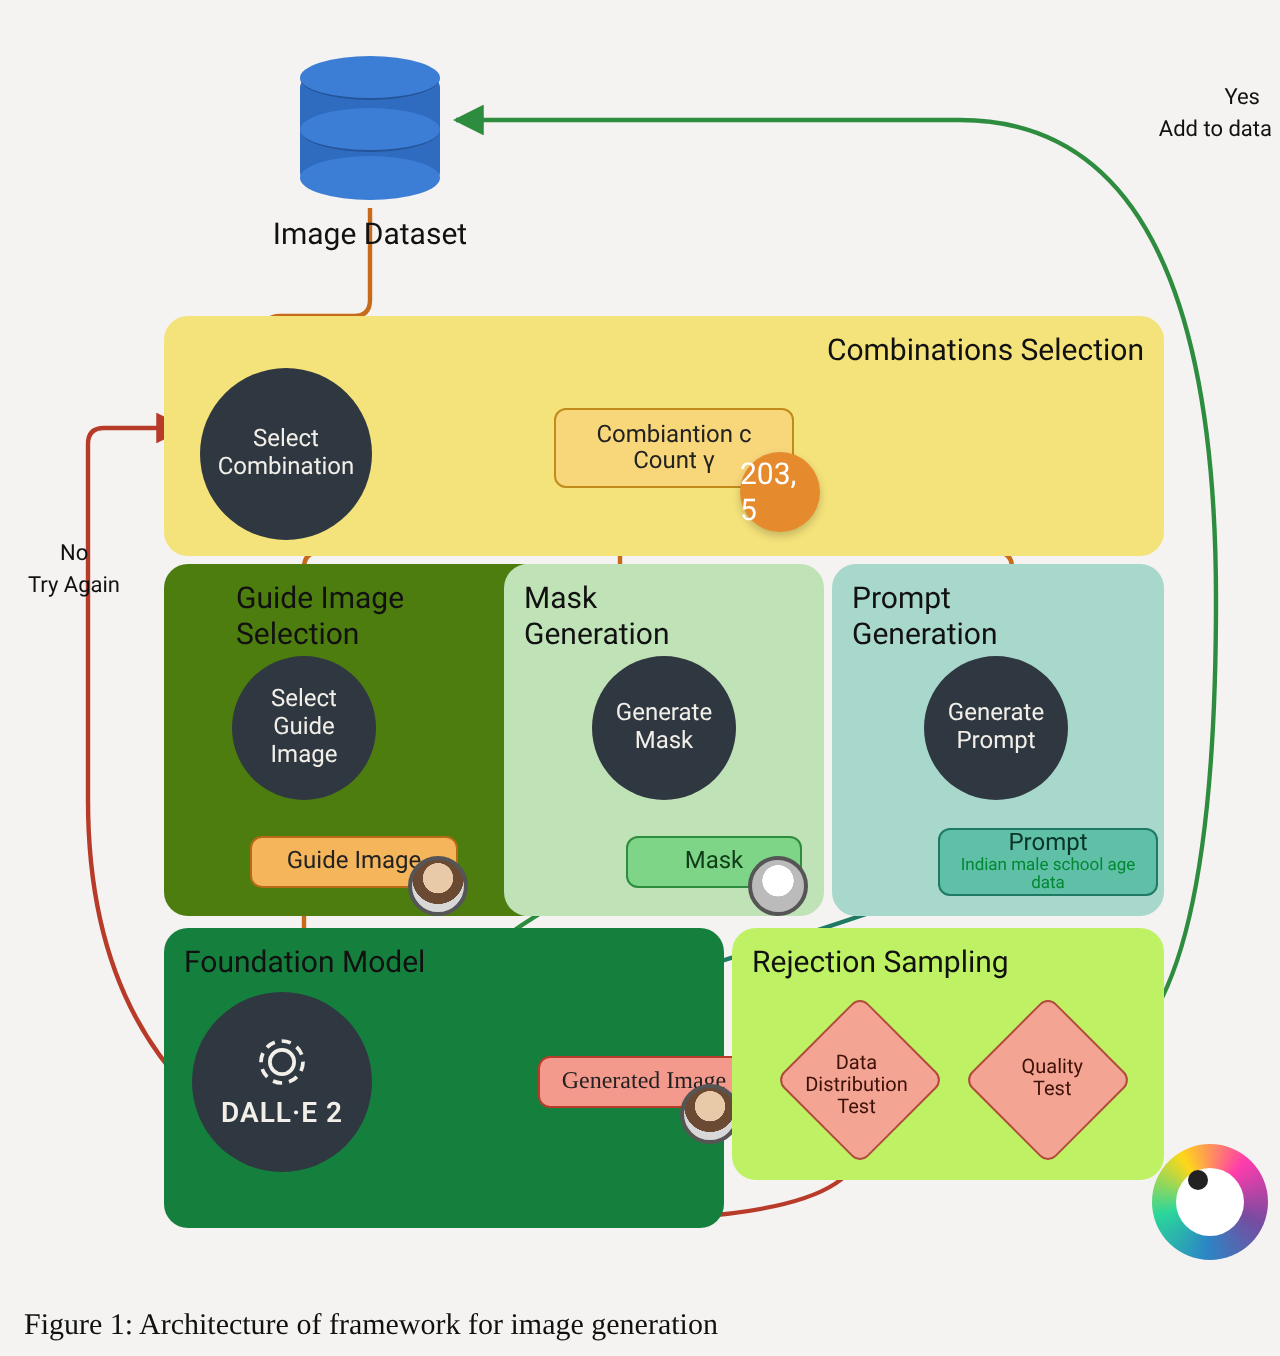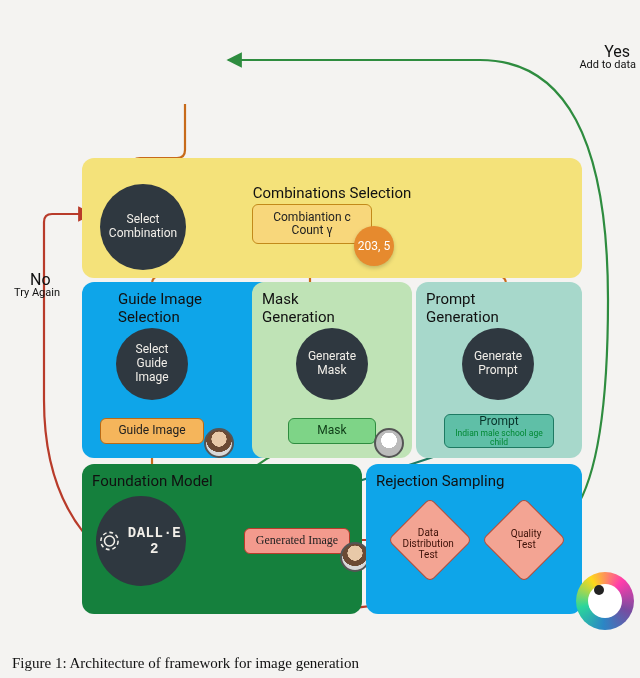--- a/index.html
+++ b/index.html
@@ -13,54 +13,54 @@
   .cyl-body { position: absolute; top: 10px; left: 0; width: 70px; height: 54px; background: #2f6cc0; border-radius: 6px; }
   .cyl-top  { position: absolute; top: 0; left: 0; width: 70px; height: 22px; background: #3c7dd6; border-radius: 50%; border-bottom: 1px solid #245396; }
   .cyl-mid  { position: absolute; top: 26px; left: 0; width: 70px; height: 22px; border-radius: 50%; background: #3c7dd6; border-bottom: 1px solid #245396; }
   .cyl-bot  { position: absolute; top: 50px; left: 0; width: 70px; height: 22px; border-radius: 50%; background: #3c7dd6; }
   .ds-label { text-align: center; font-size: 15px; margin-top: 6px; color: #111; }
 
   
   .module { position: absolute; border-radius: 12px; padding: 8px 10px 10px 10px; }
   .module-title { font-size: 15px; color: #111; margin-bottom: 6px; }
   .module.yellow { left: 82px; top: 158px; width: 500px; height: 120px; background: #f4e27a; }
-  .module.yellow .module-title { text-align: center; margin-top: 18px; }
-  .module.orange { left: 82px;  top: 282px; width: 190px; height: 176px; background: #0ea5e9; padding-left: 36px; }
+  .module.yellow .module-title { text-align: right; }
+  .module.orange { left: 82px;  top: 282px; width: 190px; height: 176px; background: #4d7c0f; padding-left: 36px; }
   .module.green  { left: 252px; top: 282px; width: 160px; height: 176px; background: #bfe3b6; }
   .module.teal   { left: 416px; top: 282px; width: 166px; height: 176px; background: #a7d8cb; }
   .module.pink   { left: 82px;  top: 464px; width: 280px; height: 150px; background: #15803d; }
-  .module.coral  { left: 366px; top: 464px; width: 216px; height: 150px; background: #0ea5e9; }
+  .module.coral  { left: 366px; top: 464px; width: 216px; height: 126px; background: #bef264; }
 
   
   .dark-circle { position: absolute; background: #2f3840; color: #f2efe9; border-radius: 50%; display: flex; align-items: center; justify-content: center; text-align: center; font-size: 12px; line-height: 1.15; padding: 6px; }
   .dc-big   { width: 86px; height: 86px; }
   .dc-med   { width: 72px; height: 72px; }
   .dc-dalle { width: 90px; height: 90px; font-size: 14px; font-weight: 600; letter-spacing: 0.5px; }
 
   
-  .chip { position: absolute; border-radius: 6px; border: 1.5px solid; font-size: 12px; line-height: 1.1; text-align: center; display: flex; align-items: center; justify-content: center; padding: 4px 6px; color: #222; }
+  .chip { position: absolute; border-radius: 6px; border: 1.5px solid; font-size: 12px; line-height: 1.1; text-align: center; display: flex; align-items: center; justify-content: center; padding: 4px 6px; color: #222; margin-left: 25px; }
   .chip.amber { background: #f8d77b; border-color: #c28a1a; }
   .chip.orange { background: #f5b55b; border-color: #b86a16; }
   .chip.green  { background: #7ed487; border-color: #2e8c3f; color: #0e3d17; }
   .chip.teal   { background: #5fbfa7; border-color: #1e7a63; color: #07332a; }
   .chip.red    { background: #f39a8d; border-color: #b83b2a; }
   .chip-sub { display: block; font-size: 8.5px; color: #083; margin-top: 1px; }
 
-  .count-bubble { position: absolute; width: 40px; height: 40px; background: #e68a2e; border-radius: 50%; display: flex; align-items: center; justify-content: center; font-size: 12px; color: #fff; box-shadow: 0 2px 4px rgba(0,0,0,.2); }
+  .count-bubble { position: absolute; width: 40px; height: 40px; background: #e68a2e; border-radius: 50%; display: flex; align-items: center; justify-content: center; font-size: 15px; color: #fff; box-shadow: 0 2px 4px rgba(0,0,0,.2); margin-left: 16px; }
 
   
   .avatar { position: absolute; width: 30px; height: 30px; border-radius: 50%; border: 2px solid #555; background: radial-gradient(circle at 50% 35%, #e8c9a8 0 35%, #6b4a34 36% 60%, #d8d8d8 61% 100%); }
   .mask-thumb { position: absolute; width: 30px; height: 30px; border-radius: 50%; border: 2px solid #555; background: radial-gradient(circle at 50% 40%, #fff 0 38%, #bbb 39% 100%); }
 
   
   .diamond { position: absolute; width: 60px; height: 60px; transform: rotate(45deg); background: #f3a493; border: 1.5px solid #b14c3a; border-radius: 6px; }
   .diamond span { position: absolute; width: 86px; left: -13px; top: 16px; transform: rotate(-45deg); text-align: center; font-size: 10px; line-height: 1.1; color: #3d1108; }
 
   
-  .arrow-label { position: absolute; font-size: 16px; color: #111; }
+  .arrow-label { position: absolute; font-size: 11px; color: #111; }
   .arrow-label.small { font-size: 11px; }
 
   
   .mark { position: absolute; right: 6px; bottom: 48px; width: 58px; height: 58px; border-radius: 50%; background: conic-gradient(from 40deg, #ff3cac, #784ba0, #2b86c5, #2bd69b, #fdd819, #ff3cac); }
   .mark::after { content: ""; position: absolute; inset: 12px; border-radius: 50%; background: #fff; }
   .mark .eye { position: absolute; left: 18px; top: 13px; width: 10px; height: 10px; border-radius: 50%; background: #222; z-index: 2; }
 
   .caption { position: absolute; left: 12px; bottom: 6px; font-size: 15px; color: #111; font-family: Georgia, 'Times New Roman', serif; }
 </style>
 </head>
@@ -108,20 +108,29 @@
 
     <path d="M340 540 L398 540" stroke="#b83b2a" stroke-width="2.2" fill="none" marker-end="url(#ah-red)"></path>
 
     <path d="M462 540 L494 540" stroke="#b83b2a" stroke-width="2.2" fill="none" marker-end="url(#ah-red)"></path>
 
     <path d="M556 528 Q608 500 608 300 Q608 60 480 60 L228 60" stroke="#2e8c3f" stroke-width="2.2" fill="none" marker-end="url(#ah-green)"></path>
 
     <path d="M430 572 Q430 610 300 610 Q44 610 44 400 L44 222 Q44 214 52 214 L92 214" stroke="#b83b2a" stroke-width="2.2" fill="none" marker-end="url(#ah-red)"></path>
   </svg>
 
+  <div class="dataset-wrap">
+    <div class="cylinder">
+      <div class="cyl-body"></div>
+        <div class="cyl-bot"></div>
+        <div class="cyl-mid"></div>
+        <div class="cyl-top"></div>
+    </div>
+    <div class="ds-label">Image Dataset</div>
+  </div>
 
   <div class="module yellow">
     <div class="module-title">Combinations Selection</div>
     <div class="dark-circle dc-big" style="left:18px; top:26px;">
         <span style="white-space:pre-line">Select
 Combination</span>
       </div>
     <div class="chip amber" style="left:170px; top:46px; width:120px; height:40px; white-space:pre-line;">Combiantion c
 Count γ</div>
     <div class="count-bubble" style="left:272px; top:68px;">203, 5</div>
@@ -152,28 +161,28 @@
 
   <div class="module teal">
     <div class="module-title" style="white-space:pre-line">Prompt
 Generation</div>
     <div class="dark-circle dc-med" style="left:46px; top:46px;">
         <span style="white-space:pre-line">Generate
 Prompt</span>
       </div>
     <div class="chip teal" style="left:28px; top:132px; width:110px; height:34px; flex-direction:column;">
       <span>Prompt</span>
-      <span class="chip-sub">Indian male school age child</span>
+      <span class="chip-sub">Indian male school age data</span>
     </div>
   </div>
 
   <div class="module pink">
     <div class="module-title">Foundation Model</div>
     <div class="dark-circle dc-dalle" style="left:14px; top:32px;">
-      <span style="display:flex;flex-direction:row;align-items:center;gap:4px;font-family:Liberation Mono, monospace;">
+      <span style="display:flex;flex-direction:column;align-items:center;gap:4px;">
         <svg width="28" height="28" viewBox="0 0 24 24" fill="none" stroke="#f2efe9" stroke-width="1.6">
           <circle cx="12" cy="12" r="5.2"></circle>
           <circle cx="12" cy="12" r="9" stroke-dasharray="4 3"></circle>
         </svg>
         <span>DALL·E 2</span>
       </span>
     </div>
     <div class="chip red" style="left:162px; top:64px; width:106px; height:26px;font-family:Liberation Serif, serif;">Generated Image</div>
     <div class="avatar" style="left:258px; top:78px;"></div>
   </div>

